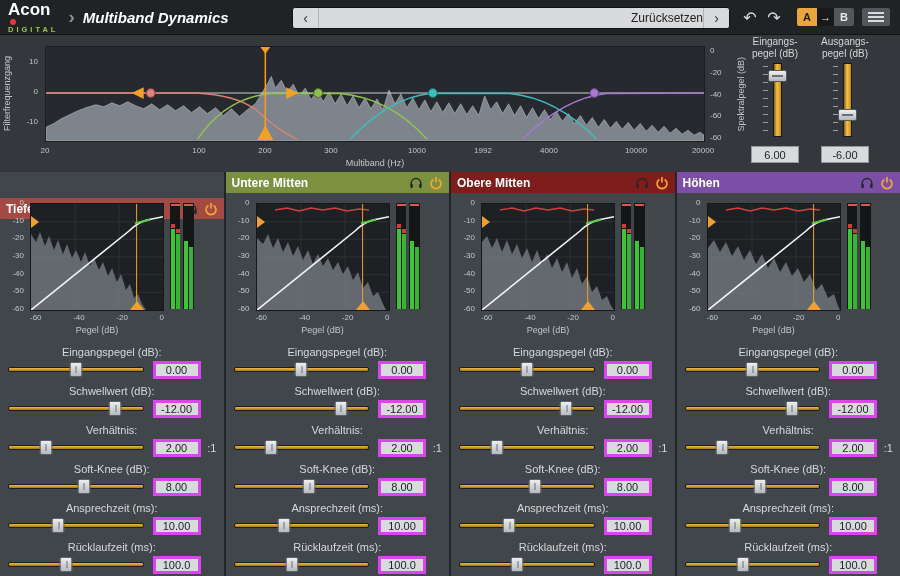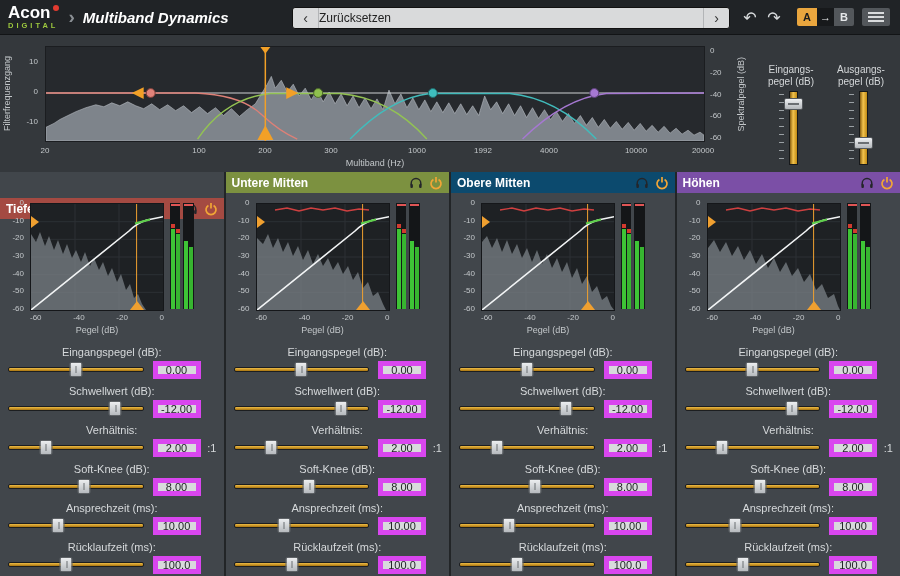--- a/index.html
+++ b/index.html
@@ -4,31 +4,31 @@
 <style>
   html,body{margin:0;padding:0;}
   body{width:900px;height:576px;position:relative;background:#34383c;overflow:hidden;
        font-family:"Liberation Sans",sans-serif;-webkit-font-smoothing:antialiased;}
   button{border:none;background:none;font-family:inherit;padding:0;cursor:default;}
 
   
   .topbar{position:absolute;left:0;top:0;width:900px;height:34px;background:#202326;
           border-bottom:1px solid #121416;display:flex;align-items:center;}
   .logo{margin-left:8px;line-height:1;}
-  .logo-top{color:#fff;font-size:17px;font-weight:bold;display:flex;align-items:flex-start;}
+  .logo-top{color:#fff;font-size:17px;font-weight:bold;display:flex;align-items:flex-start;flex-direction:column;}
   .logo-dot{width:6px;height:6px;border-radius:50%;background:#e23b30;margin:1px 0 0 2px;display:inline-block;}
   .logo-sub{color:#9dc93e;font-size:7.5px;letter-spacing:3px;font-weight:bold;margin-top:1px;}
   .tb-sep{color:#8b9095;font-size:19px;margin:0 8px 0 10px;font-weight:bold;}
   .tb-title{color:#ffffff;font-size:15px;font-weight:bold;margin:0;font-style:italic;}
   .preset{position:absolute;left:292px;top:7px;width:436px;height:20px;background:#d9dadb;
           border-radius:3px;display:flex;overflow:hidden;border:1px solid #111;}
   .pbtn{width:26px;font-size:14px;color:#333;line-height:20px;}
   .pprev{border-right:1px solid #b3b5b7;}
   .pnext{border-left:1px solid #b3b5b7;}
-  .plabel{flex:1;text-align:left;font-size:12px;color:#222;line-height:20px;}
+  .plabel{flex:1;text-align:right;font-size:12px;color:#222;line-height:20px;}
   .tbicon{position:absolute;top:0;height:34px;color:#d8dbdd;font-size:16px;width:24px;text-align:center;}
   .undo{left:738px;} .redo{left:762px;}
   .ab{position:absolute;left:797px;top:8px;height:18px;display:flex;border-radius:2px;overflow:hidden;}
   .ab button{height:18px;font-size:11px;font-weight:bold;text-align:center;}
   .ab-a{width:20px;background:#eaa63e;color:#1c1c1c;}
   .ab-arrow{width:17px;background:#17191b;color:#eceeef;}
   .ab-b{width:20px;background:#53575b;color:#e6e8ea;}
   .menu-btn{position:absolute;left:862px;top:8px;width:28px;height:18px;background:#53575b;border-radius:2px;
             display:flex;flex-direction:column;justify-content:center;gap:2px;align-items:center;}
   .mline{display:block;width:16px;height:2px;background:#d9dbdd;}
@@ -42,21 +42,21 @@
   .spec-llabel{position:absolute;left:2px;top:12px;height:96px;display:flex;align-items:center;}
   .spec-rlabel{position:absolute;left:736px;top:12px;height:96px;display:flex;align-items:center;}
   .spec-lt{position:absolute;width:24px;left:14px;text-align:right;font-size:8px;color:#c3c7ca;}
   .lt0{top:23px;} .lt1{top:53px;} .lt2{top:83px;}
   .spec-rt{position:absolute;left:710px;top:12px;height:96px;width:24px;display:flex;flex-direction:column;
            justify-content:space-between;font-size:8px;color:#c3c7ca;}
   .spec-xt{position:absolute;top:112px;transform:translateX(-50%);font-size:8px;color:#c3c7ca;}
   .spec-xlabel{position:absolute;left:45px;top:124px;width:660px;text-align:center;font-size:9px;color:#c3c7ca;}
 
   
-  .io{position:absolute;left:752px;top:34px;width:144px;height:138px;margin-top:28px;}
+  .io{position:absolute;left:736px;top:34px;width:144px;height:138px;}
   .io-group{position:absolute;top:2px;width:70px;text-align:center;}
   .io-in{left:4px;} .io-out{left:74px;}
   .io-label{font-size:10px;color:#d4d7d9;line-height:1.15;}
   .vslider{position:relative;width:30px;height:74px;margin:4px auto 0;}
   .vtrack{position:absolute;left:13px;top:0;bottom:0;width:9px;box-sizing:border-box;
           background:linear-gradient(90deg,#8a5f0e,#f4c44e 45%,#c08a14);border:1px solid #17191b;}
   .vticks{position:absolute;left:3px;top:3px;bottom:3px;width:5px;
           background:repeating-linear-gradient(to bottom,#9aa0a4 0 1px,transparent 1px 8px);}
   .vhandle{position:absolute;left:8px;width:19px;height:12px;transform:translateY(-50%);
            background:linear-gradient(#eef0f2,#b4b8bc);border:1px solid #55595d;border-radius:2px;box-sizing:border-box;}
@@ -86,21 +86,21 @@
   .controls{position:absolute;top:174px;left:8px;right:8px;}
   .ctrl{margin-bottom:7px;text-align:center;}
   .ctrl-label{font-size:11px;color:#d6d9db;margin-bottom:3px;}
   .ctrl-row{position:relative;display:flex;align-items:center;height:17px;padding-right:15px;}
   .hslider{position:relative;flex:1;height:15px;margin-right:9px;}
   .track{position:absolute;left:0;right:0;top:5px;height:5px;border-radius:2px;box-sizing:border-box;
          background:linear-gradient(#f0bd45,#a87410);border:1px solid #1c1e20;}
   .handle{position:absolute;top:0;width:13px;height:15px;transform:translateX(-50%);border-radius:2px;
           background:linear-gradient(#eceef0,#b6babe);border:1px solid #5f6367;box-sizing:border-box;}
   .handle::after{content:"";position:absolute;left:50%;top:3px;bottom:3px;width:1px;background:#6b6f73;}
-  .valbox{width:48px;height:18px;margin-left:auto;background:#d8dadc;border:5px solid #d946ef;box-sizing:border-box;
+  .valbox{width:48px;height:18px;margin-left:auto;background:#d8dadc;border:3px solid #d946ef;box-sizing:border-box;
           font-size:11px;color:#1d1f22;display:flex;align-items:center;justify-content:center;flex:none;}
   .suffix{position:absolute;right:-1px;font-size:11px;color:#d6d9db;}
 </style>
 </head>
 <body>
 
 <header class="topbar">
   <div class="logo">
     <div class="logo-top">
         <span>Acon</span>
@@ -486,21 +486,21 @@
             <div class="handle" style="left: 43%;"></div>
           </div>
           <div class="valbox">100.0</div>
           <span class="suffix"></span>
         </div>
       </div>
     </div>
   </section>
 
   <section class="band">
-    <header class="band-header" style="background: #0c4a6e;">
+    <header class="band-header" style="background: #7f1d1d;">
       <span class="band-title">Obere Mitten</span>
       <span class="band-icons">
         <svg width="14" height="14" viewBox="0 0 14 14">
           <path d="M2.2,9.2 V7.4 A4.8,4.8 0 0 1 11.8,7.4 V9.2" fill="none" stroke="#24262a" stroke-width="1.5"></path>
           <rect x="1.4" y="7.9" width="2.5" height="4.2" rx="1" fill="#24262a"></rect>
           <rect x="10.1" y="7.9" width="2.5" height="4.2" rx="1" fill="#24262a"></rect>
         </svg>
         <svg width="14" height="14" viewBox="0 0 14 14">
           <path d="M4.4,3.4 A5,5 0 1 0 9.6,3.4" fill="none" stroke="#f2a636" stroke-width="1.7"></path>
           <line x1="7" y1="1" x2="7" y2="6.4" stroke="#f2a636" stroke-width="1.7"></line>

